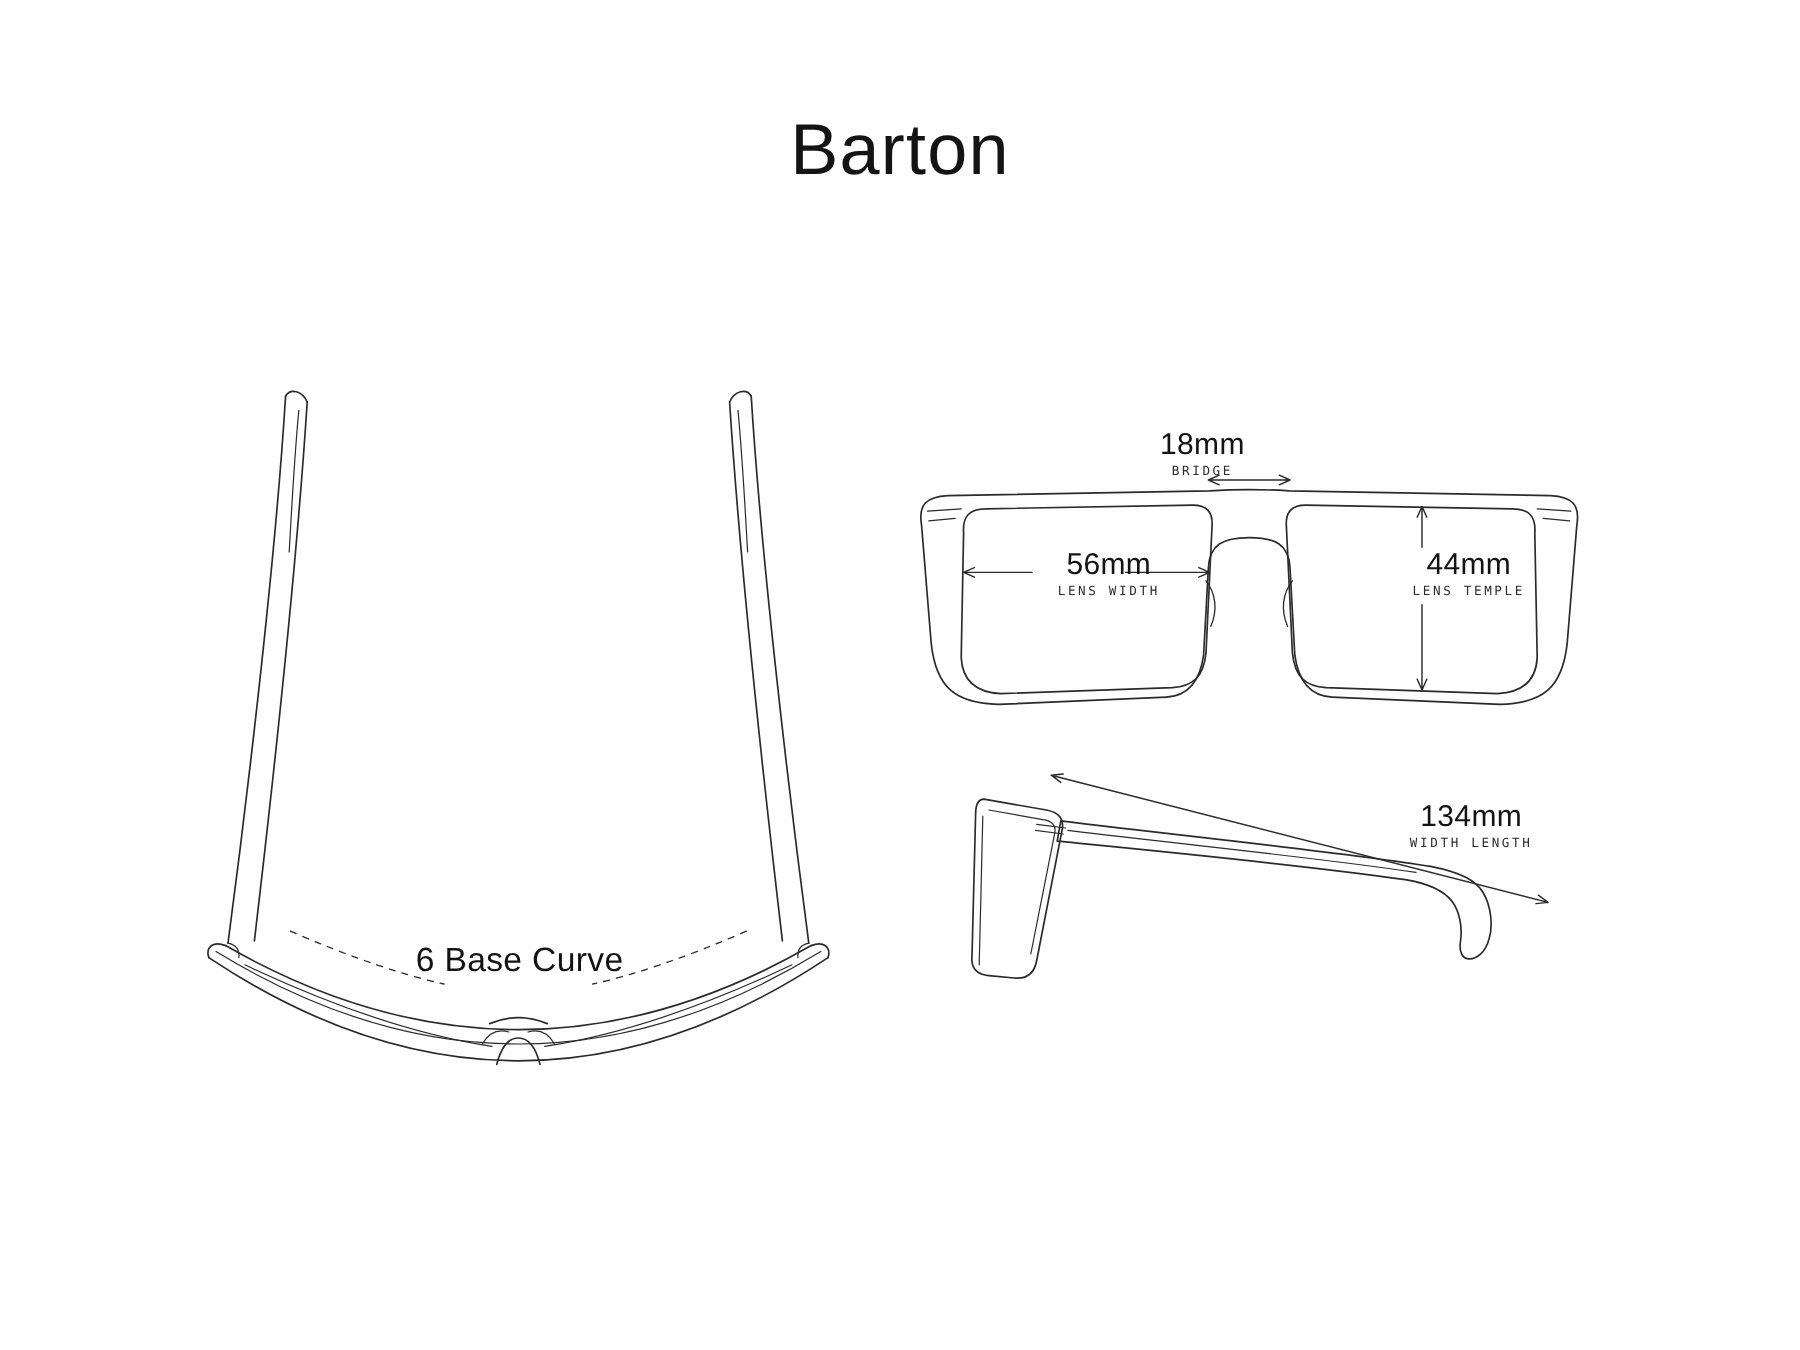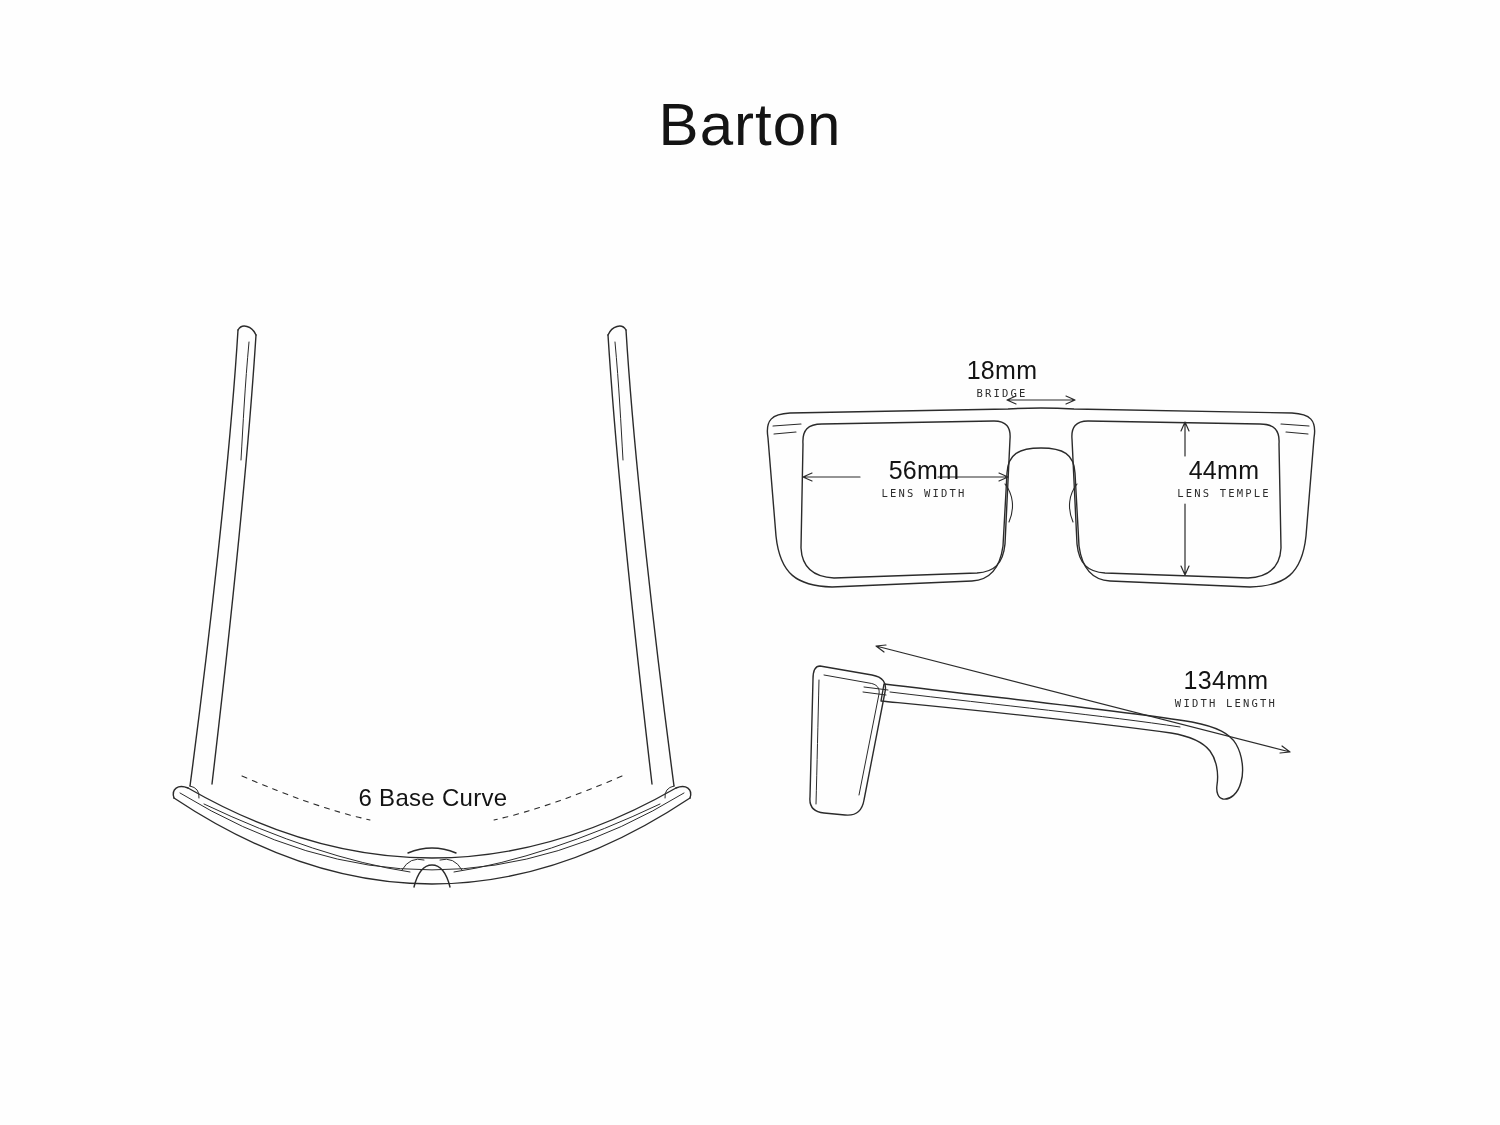--- a/index.html
+++ b/index.html
@@ -57,21 +57,21 @@
     font-size: 10.5px;
     letter-spacing: 2.2px;
     color: #2d2d2d;
     line-height: 1.0;
   }
   .dim-bridge      { left: 1002px; top: 358px; }
   .dim-lens-width  { left: 924px;  top: 458px; }
   .dim-lens-height { left: 1183px; top: 458px; margin-left: 41px; }
   .dim-temple      { left: 1226px; top: 668px; }
   .dim-base-curve  { left: 433px;  top: 786px; }
-  .dim-base-curve .dim-value { font-size: 24px; font-weight: 500; }
+  .dim-base-curve .dim-value { font-size: 28px; font-weight: 500; }
 </style>
 </head>
 <body>
 
 <div class="stage">
 
   <h1 class="title">Barton</h1>
 
   <svg class="view svg-top" viewBox="0 0 550 592">
     <g stroke="#2b2b2b" fill="none" stroke-width="1.4" stroke-linecap="round" stroke-linejoin="round">

